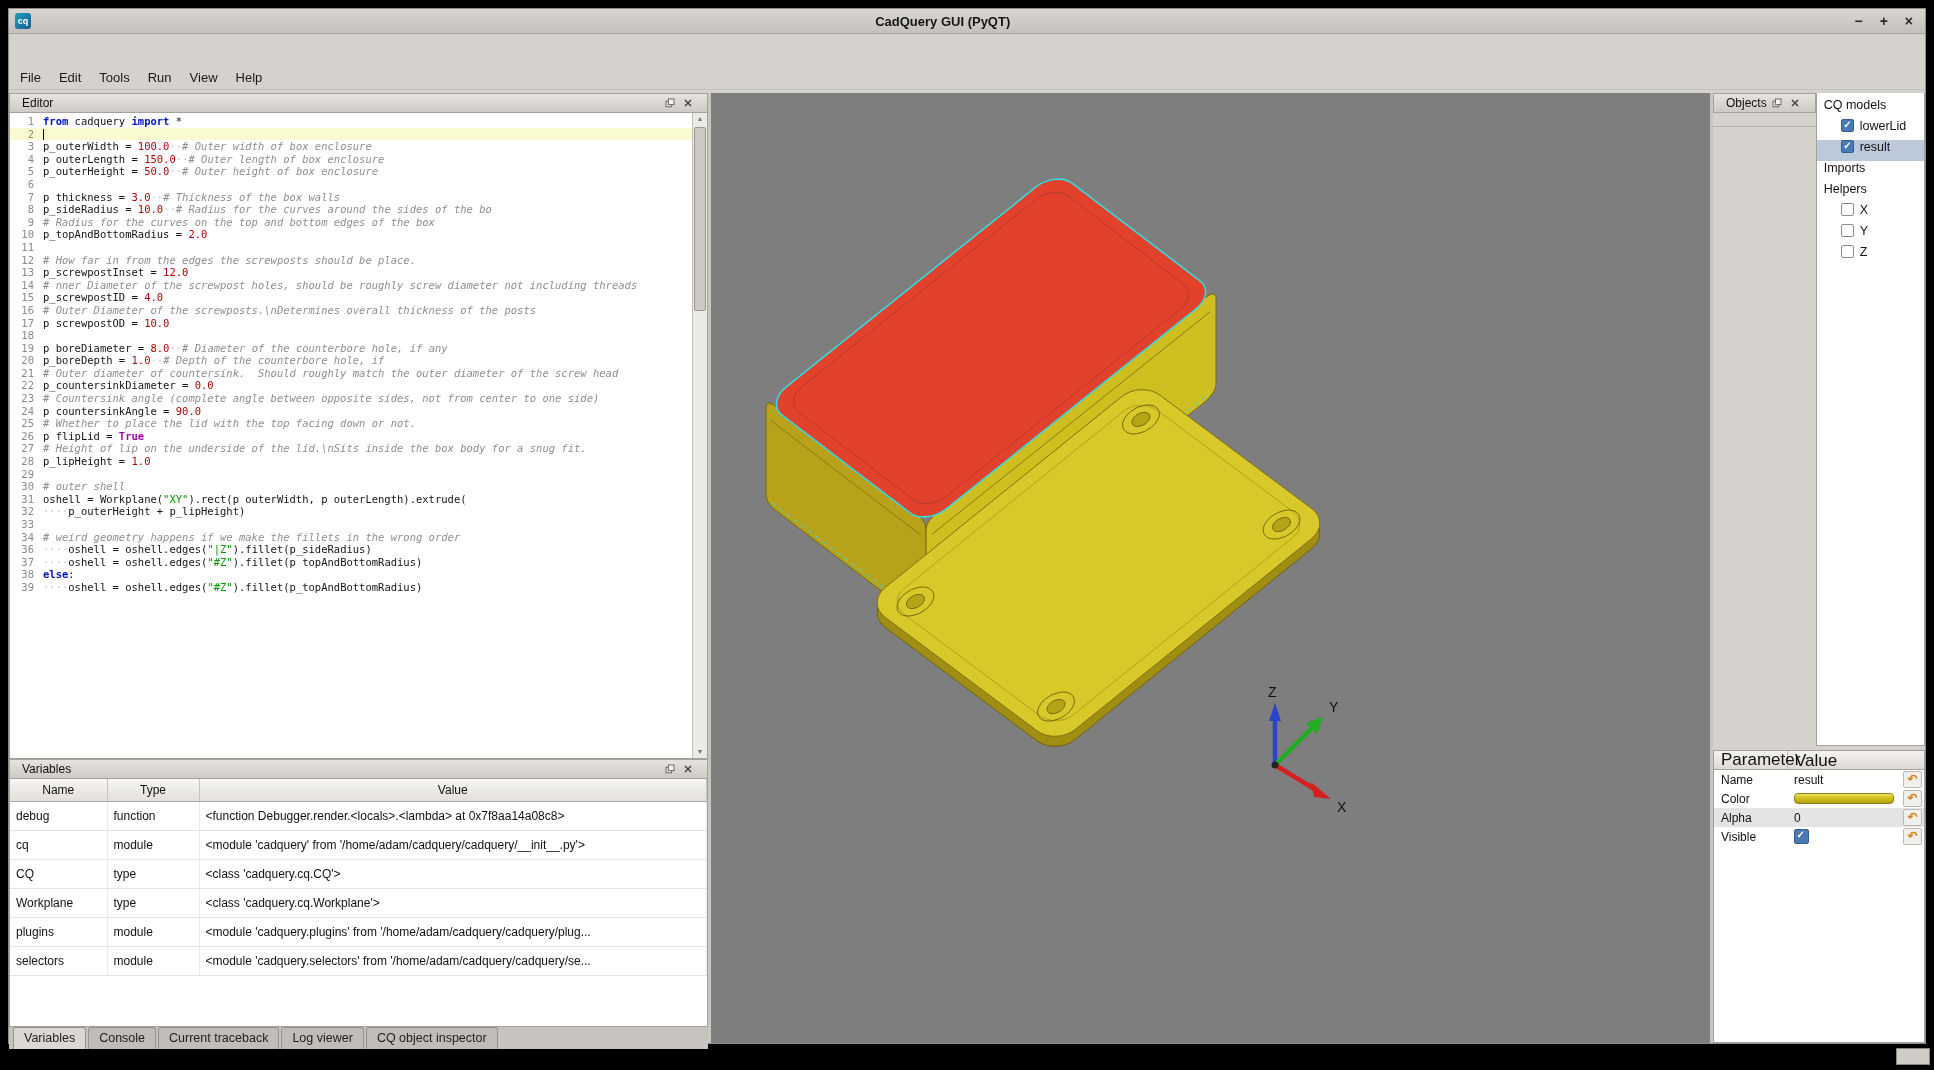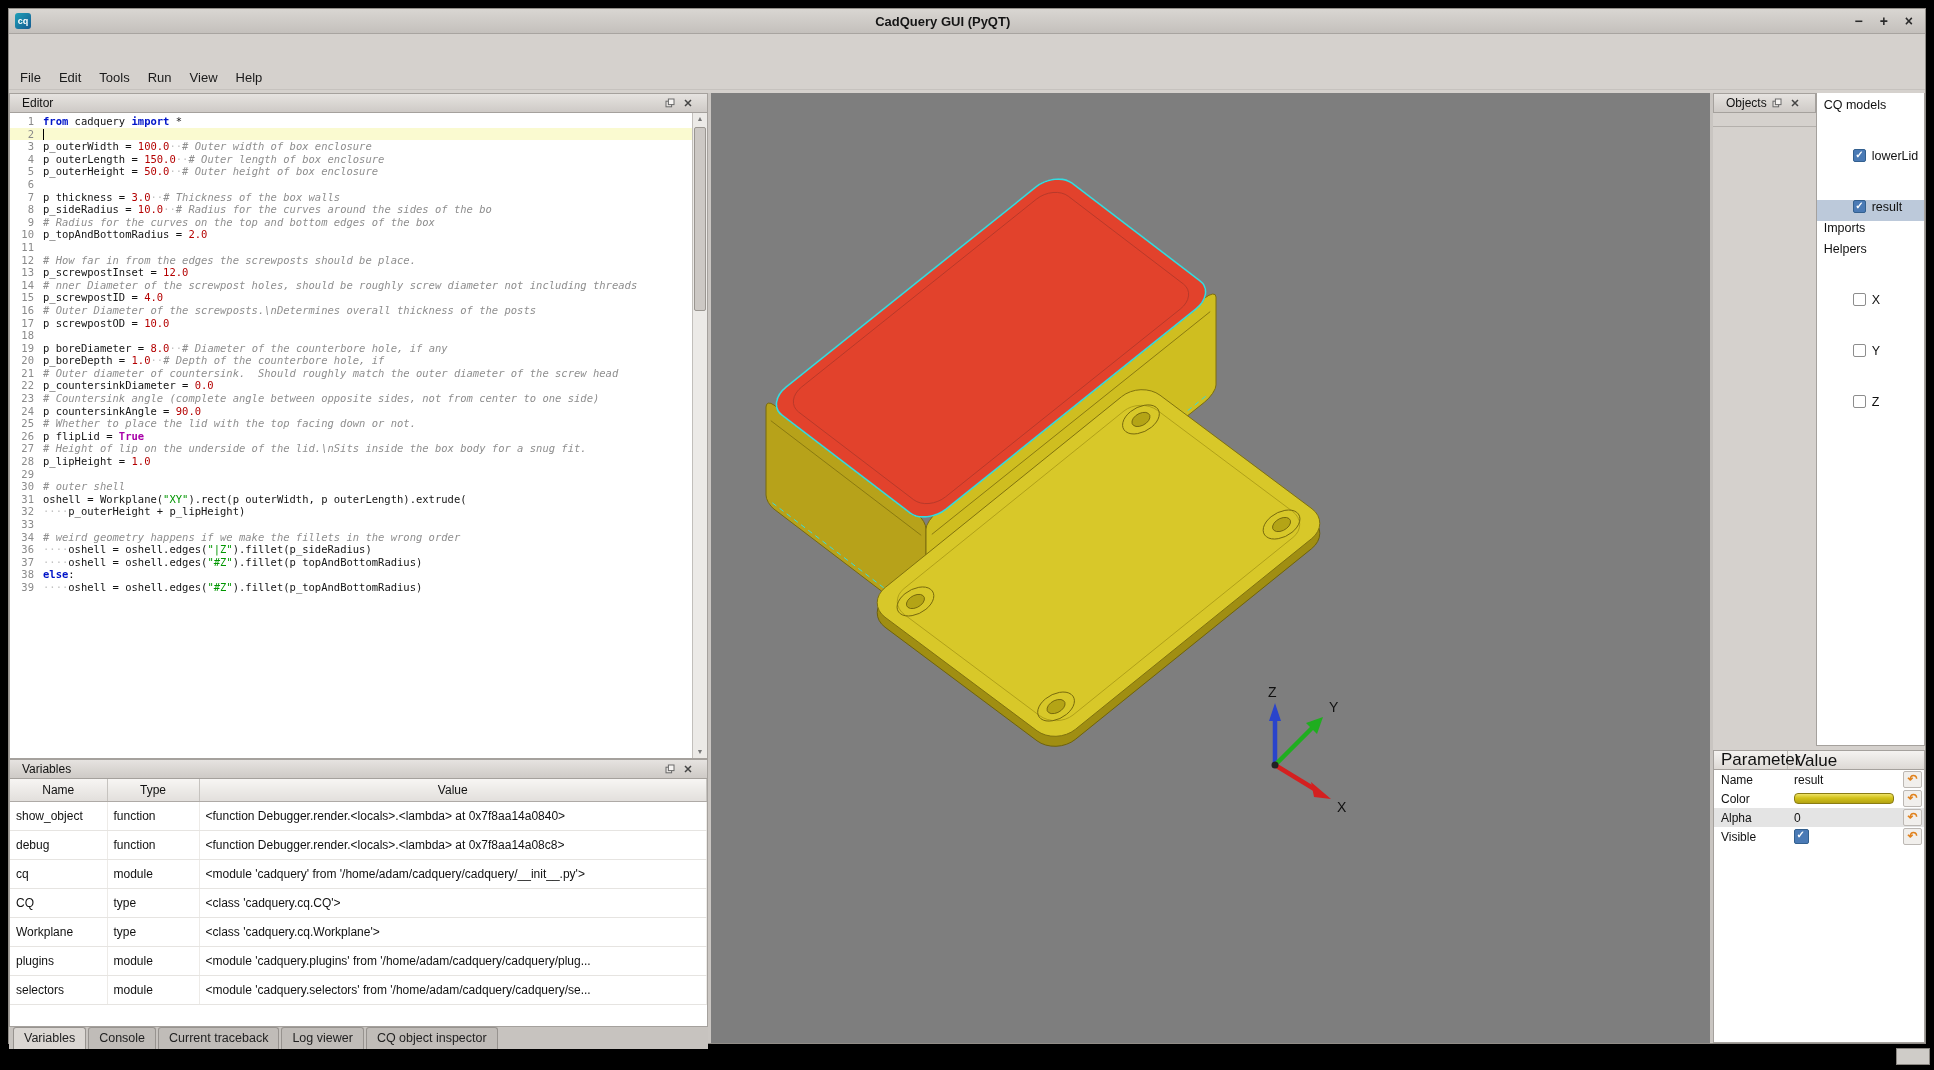--- a/index.html
+++ b/index.html
@@ -59,21 +59,21 @@
                  white-space:nowrap;overflow:hidden;}
   
   .tabbar{height:22px;flex:none;background:#c7c3bf;display:flex;align-items:flex-end;padding-left:4px;}
   .tab{padding:3px 10px 4px;font-size:12.5px;color:#222;background:#c0bcb8;border:1px solid #979below;
        border:1px solid #97938f;border-bottom:none;border-radius:3px 3px 0 0;margin-right:2px;}
   .tab.active{background:#dbd7d3;position:relative;top:0;}
   
   .objects-panel{height:653px;flex:none;display:flex;flex-direction:row;}
   .tree{flex:1;background:#fff;border:1px solid #a5a19d;border-top:none;overflow:hidden;padding-top:5px;}
   .tree-row{height:21px;display:flex;align-items:flex-start;font-size:12.5px;color:#111;padding-left:7px;}
-  .tree-row.lvl1{padding-left:36px;margin-top:30px;}
+  .tree-row.lvl1{padding-left:24px;}
   .tree-row.selected{background:#bcc9da;}
   .cb{width:13px;height:13px;flex:none;margin-right:6px;border:1px solid #8d8d8d;border-radius:2px;
       background:#fff;position:relative;box-sizing:border-box;}
   .cb.checked{background:#4a7ab5;border-color:#33608f;}
   .cb.checked::after{content:"✓";position:absolute;left:1.5px;top:-1.5px;color:#fff;font-size:10px;font-weight:bold;}
   .rspacer{height:4px;flex:none;}
   
   .params-panel{flex:1;display:flex;flex-direction:column;}
   .params-hdr{height:18px;flex:none;display:flex;font-size:17px;color:#111;
               background:linear-gradient(#f5f3f1,#ddd9d5);border:1px solid #a5a19d;}
@@ -362,25 +362,20 @@
             </colgroup>
           <thead>
               <tr>
                 <th>Name</th>
                 <th>Type</th>
                 <th>Value</th>
               </tr>
             </thead>
           <tbody>
               <tr>
-                <td>show_object</td>
-                <td>function</td>
-                <td>&lt;function Debugger.render.&lt;locals&gt;.&lt;lambda&gt; at 0x7f8aa14a0840&gt;</td>
-              </tr>
-              <tr>
                 <td>debug</td>
                 <td>function</td>
                 <td>&lt;function Debugger.render.&lt;locals&gt;.&lt;lambda&gt; at 0x7f8aa14a08c8&gt;</td>
               </tr>
               <tr>
                 <td>cq</td>
                 <td>module</td>
                 <td>&lt;module 'cadquery' from '/home/adam/cadquery/cadquery/__init__.py'&gt;</td>
               </tr>
               <tr>

